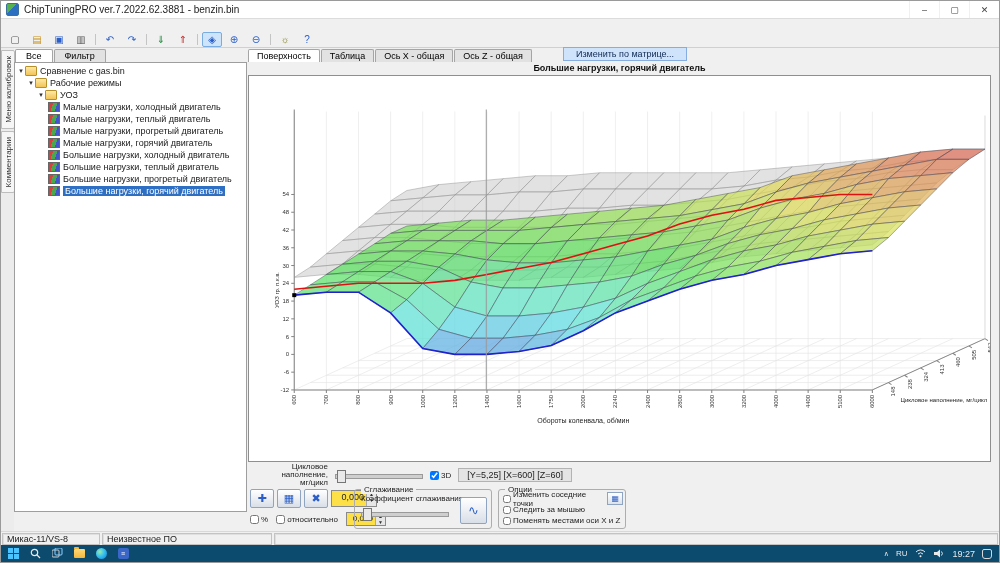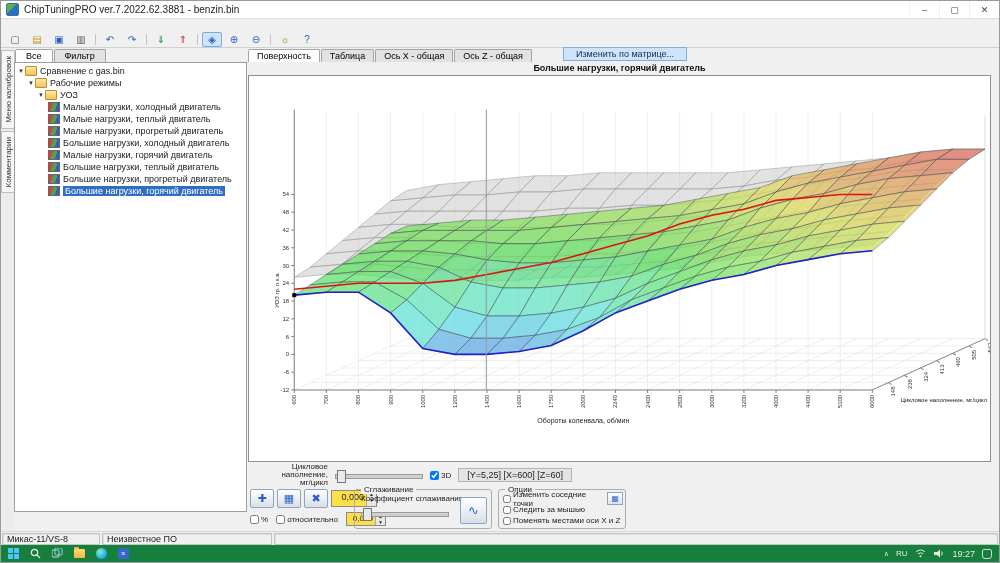--- a/index.html
+++ b/index.html
@@ -83,21 +83,21 @@
   .opt-row{display:flex;align-items:center;gap:2px;height:11px;font-size:8px;}
   .opt-row input{width:8px;height:8px;margin:0;flex:none;}
   .mini-grid-btn{margin-left:auto;width:14px;height:11px;border:1px solid #8fa4c0;background:linear-gradient(#fff,#dde3ea);
                  display:flex;align-items:center;justify-content:center;font-size:8px;color:#2b5fc7;}
   
   .statusbar{position:absolute;left:0;right:0;bottom:17px;height:13px;background:#f0f0f0;border-top:1px solid #d8d8d8;
              display:flex;font-size:9px;align-items:center;color:#222;padding-left:1px;}
   .scell{border:1px solid #c3c3c3;box-shadow:inset 1px 1px 0 #dfdfdf;height:10px;line-height:10px;padding:0 4px;margin-right:2px;overflow:hidden;white-space:nowrap;}
   .sc1{width:88px;}.sc2{width:160px;}.sc3{flex:1;margin-right:1px;}
   
-  .taskbar{position:absolute;left:0;right:0;bottom:0;height:17px;background:#15803d;display:flex;align-items:center;color:#e8e8e8;}
+  .taskbar{position:absolute;left:0;right:0;bottom:0;height:17px;background:#0c4a6e;display:flex;align-items:center;color:#e8e8e8;}
   .tk-icons{display:flex;gap:10px;padding-left:6px;align-items:center;}
   .tk-ico{width:12px;height:12px;display:flex;align-items:center;justify-content:center;}
   .folder-tk{width:11px;height:9px;background:linear-gradient(#ffd97a,#f3b73c);border-radius:1px;position:relative;}
   .folder-tk:before{content:"";position:absolute;top:-2px;left:0;width:5px;height:2px;background:#f3b73c;border-radius:1px 1px 0 0;}
   .edge-tk{width:11px;height:11px;border-radius:50%;background:radial-gradient(circle at 35% 35%,#9be8a8,#35c1f1 45%,#0d7bd4);}
   .app-tk{width:11px;height:11px;border-radius:2px;background:#3a66c8;display:flex;align-items:center;justify-content:center;font-size:7px;color:#fff;}
   .tray{margin-left:auto;display:flex;align-items:center;gap:7px;padding-right:7px;font-size:8px;}
   .tray .chev{font-size:7px;}
   .time{font-size:9px;text-align:center;}
   .bell{width:8px;height:8px;border:1px solid #d8d8d8;border-radius:2px 2px 3px 3px;}
@@ -175,25 +175,25 @@
         <div class="trow" style="padding-left: 32px;">
           <span class="map-ico"></span>
           <span class="lbl">Малые нагрузки, теплый двигатель</span>
         </div>
         <div class="trow" style="padding-left: 32px;">
           <span class="map-ico"></span>
           <span class="lbl">Малые нагрузки, прогретый двигатель</span>
         </div>
         <div class="trow" style="padding-left: 32px;">
           <span class="map-ico"></span>
-          <span class="lbl">Большие нагрузки, холодный двигатель</span>
+          <span class="lbl">Малые нагрузки, горячий двигатель</span>
         </div>
         <div class="trow" style="padding-left: 32px;">
           <span class="map-ico"></span>
-          <span class="lbl">Малые нагрузки, горячий двигатель</span>
+          <span class="lbl">Большие нагрузки, холодный двигатель</span>
         </div>
         <div class="trow" style="padding-left: 32px;">
           <span class="map-ico"></span>
           <span class="lbl">Большие нагрузки, теплый двигатель</span>
         </div>
         <div class="trow" style="padding-left: 32px;">
           <span class="map-ico"></span>
           <span class="lbl">Большие нагрузки, прогретый двигатель</span>
         </div>
         <div class="trow selected" style="padding-left: 32px;">

